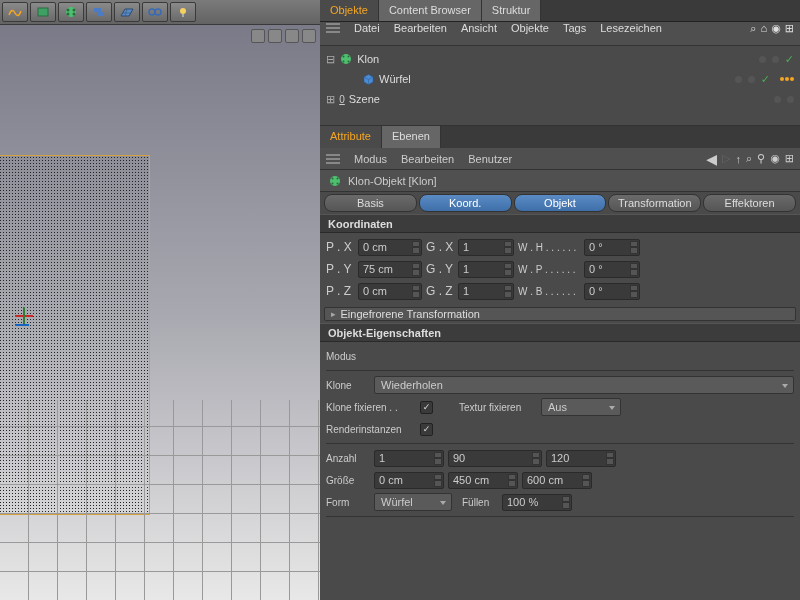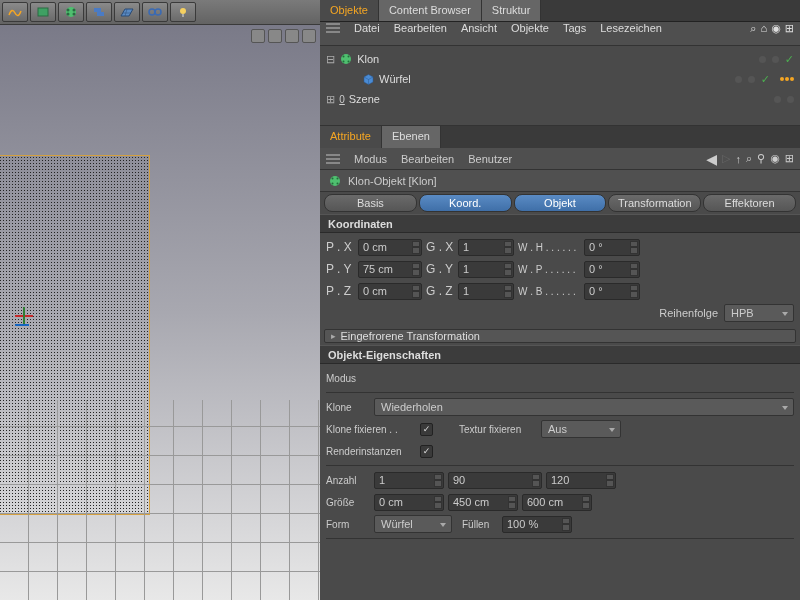--- a/index.html
+++ b/index.html
@@ -313,28 +313,20 @@
           </div>
         <span class="plabel" style="min-width:62px">W . B . . . . . .</span>
         <div class="pfield" style="width:56px">
             <span>0 °</span>
             <div class="spinner">
               <div class="sp-u"></div>
               <div class="sp-d"></div>
             </div>
           </div>
       </div>
-      <div class="prow">
-        <div class="right-align">
-          <span>Reihenfolge</span>
-          <div class="dropdown" style="width:70px">
-              <span>HPB</span>
-            </div>
-        </div>
-      </div>
     </div>
     <div class="collapse-row">Eingefrorene Transformation</div>
 
     <div class="section-hdr">Objekt-Eigenschaften</div>
     <div class="props">
       <div class="prow">
         <span class="plabel">Modus</span>
       </div>
       <div class="hr-sep"></div>
       <div class="prow">

